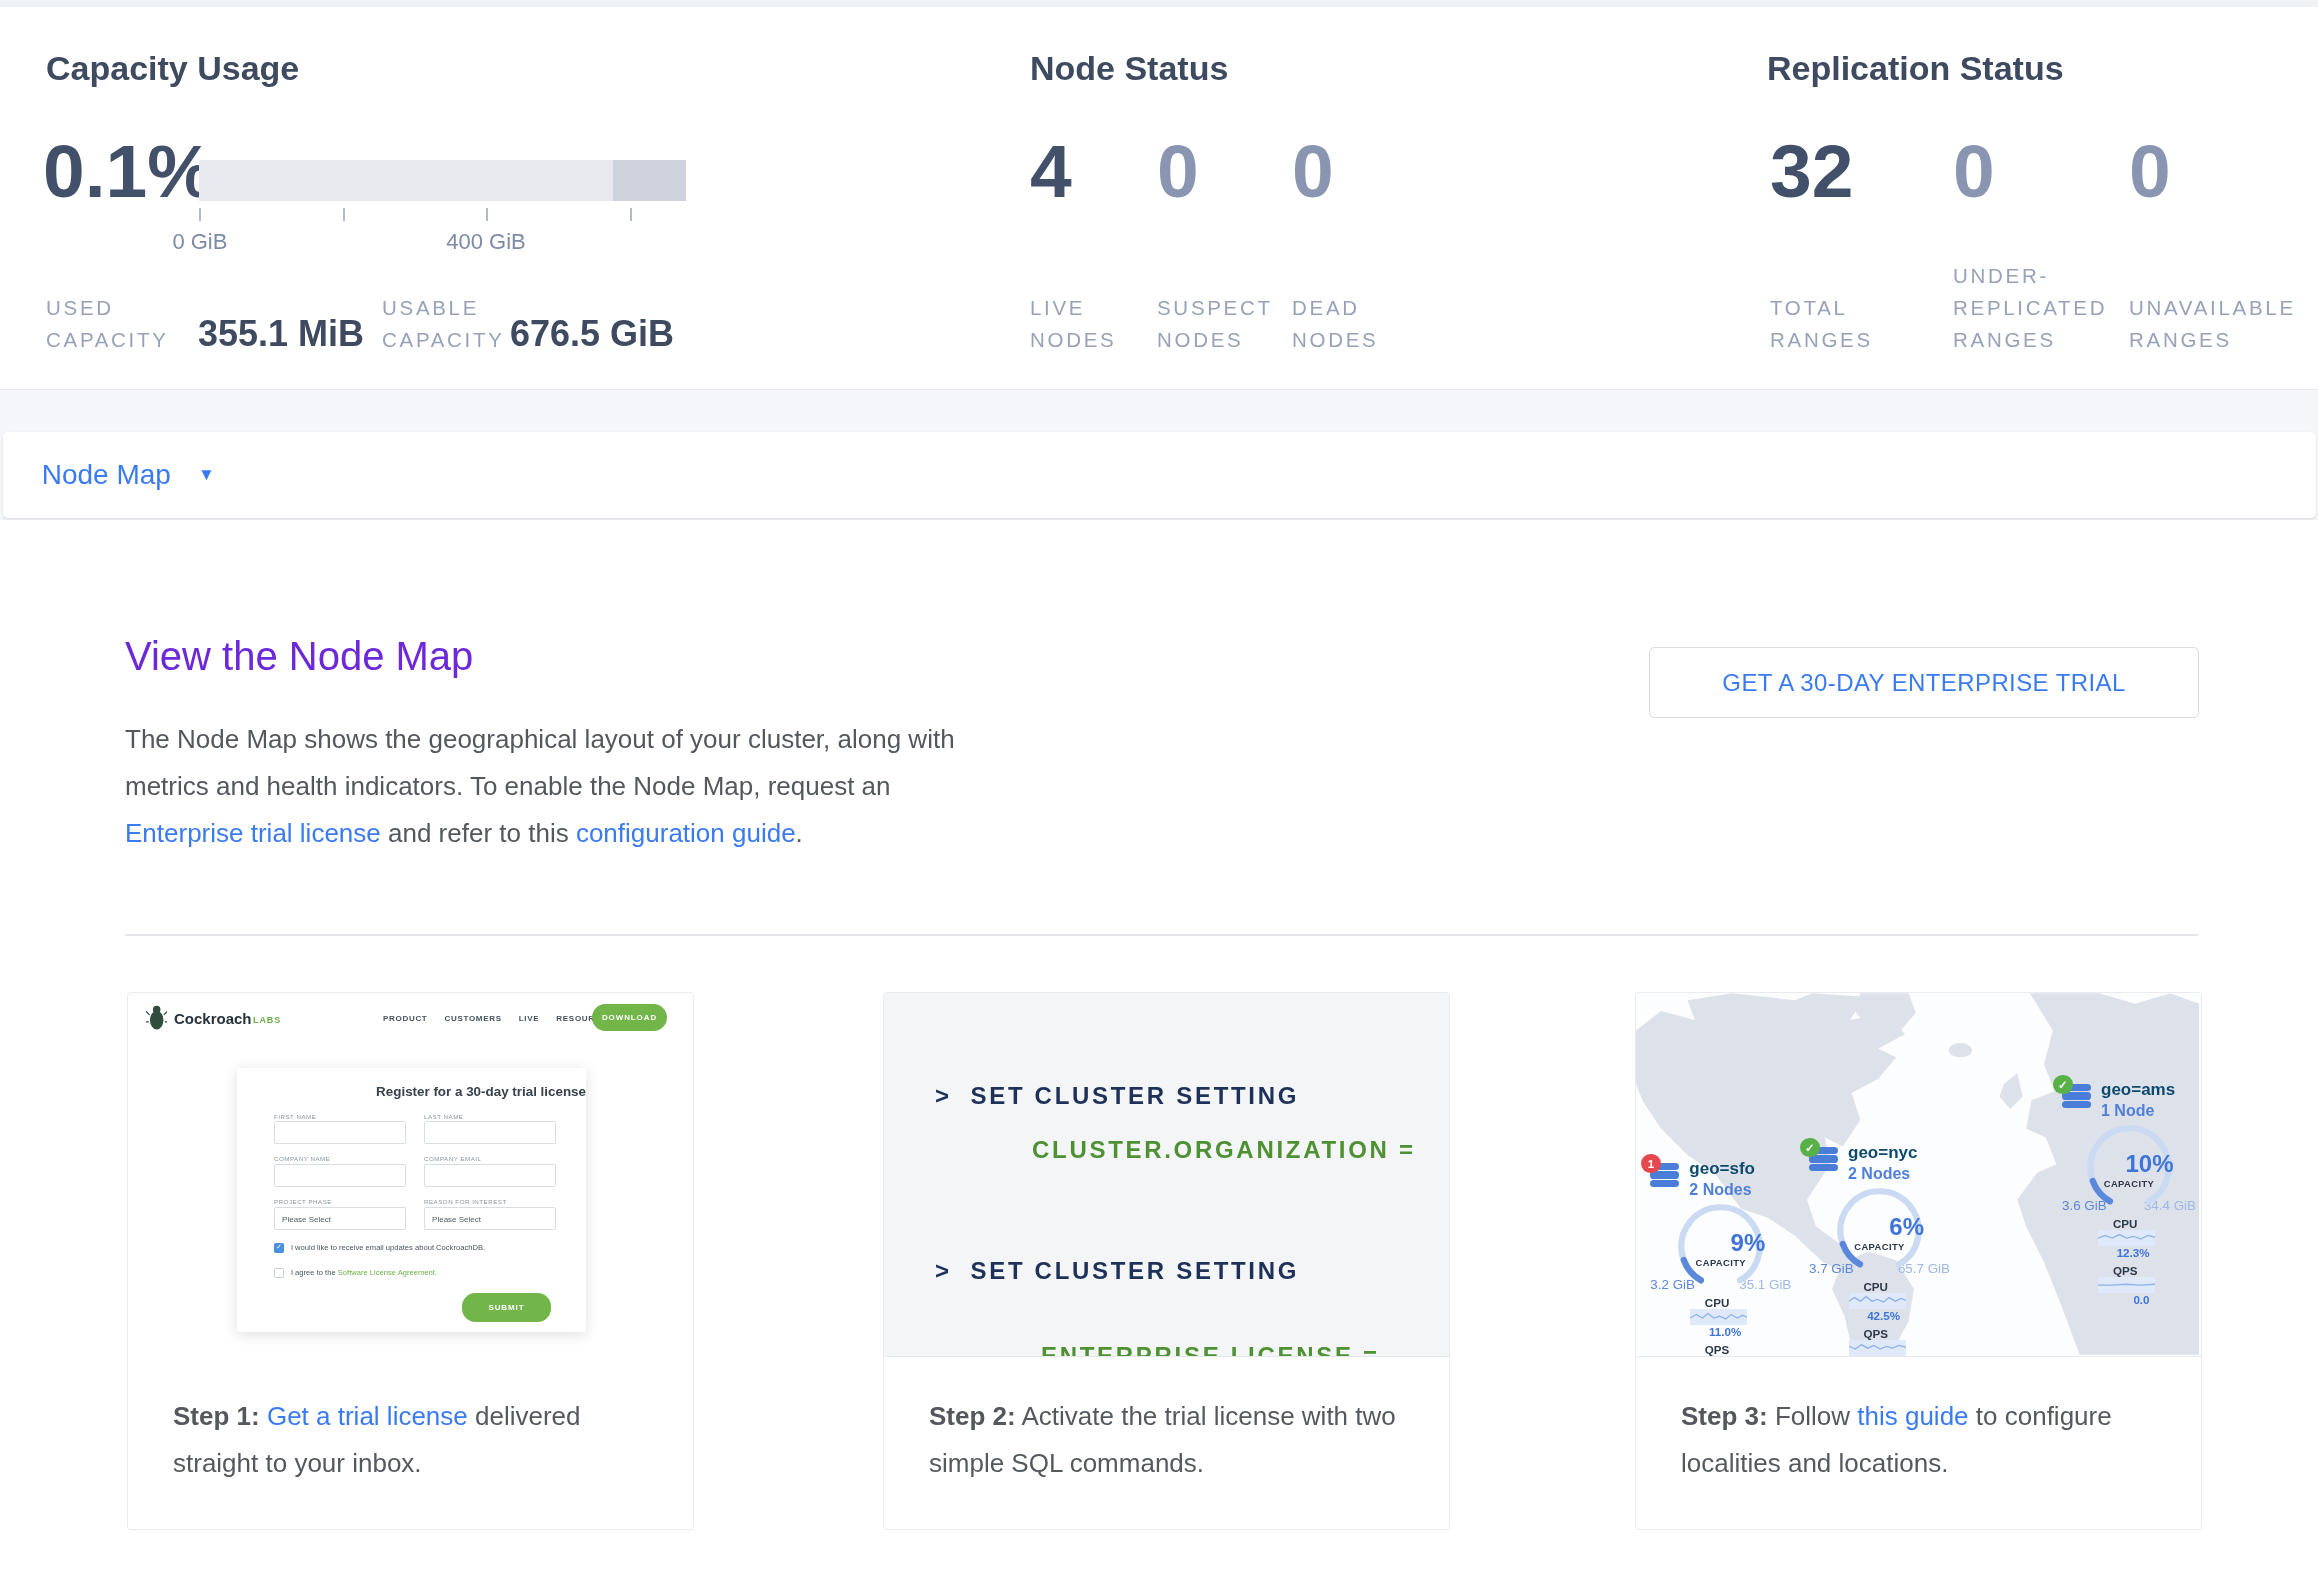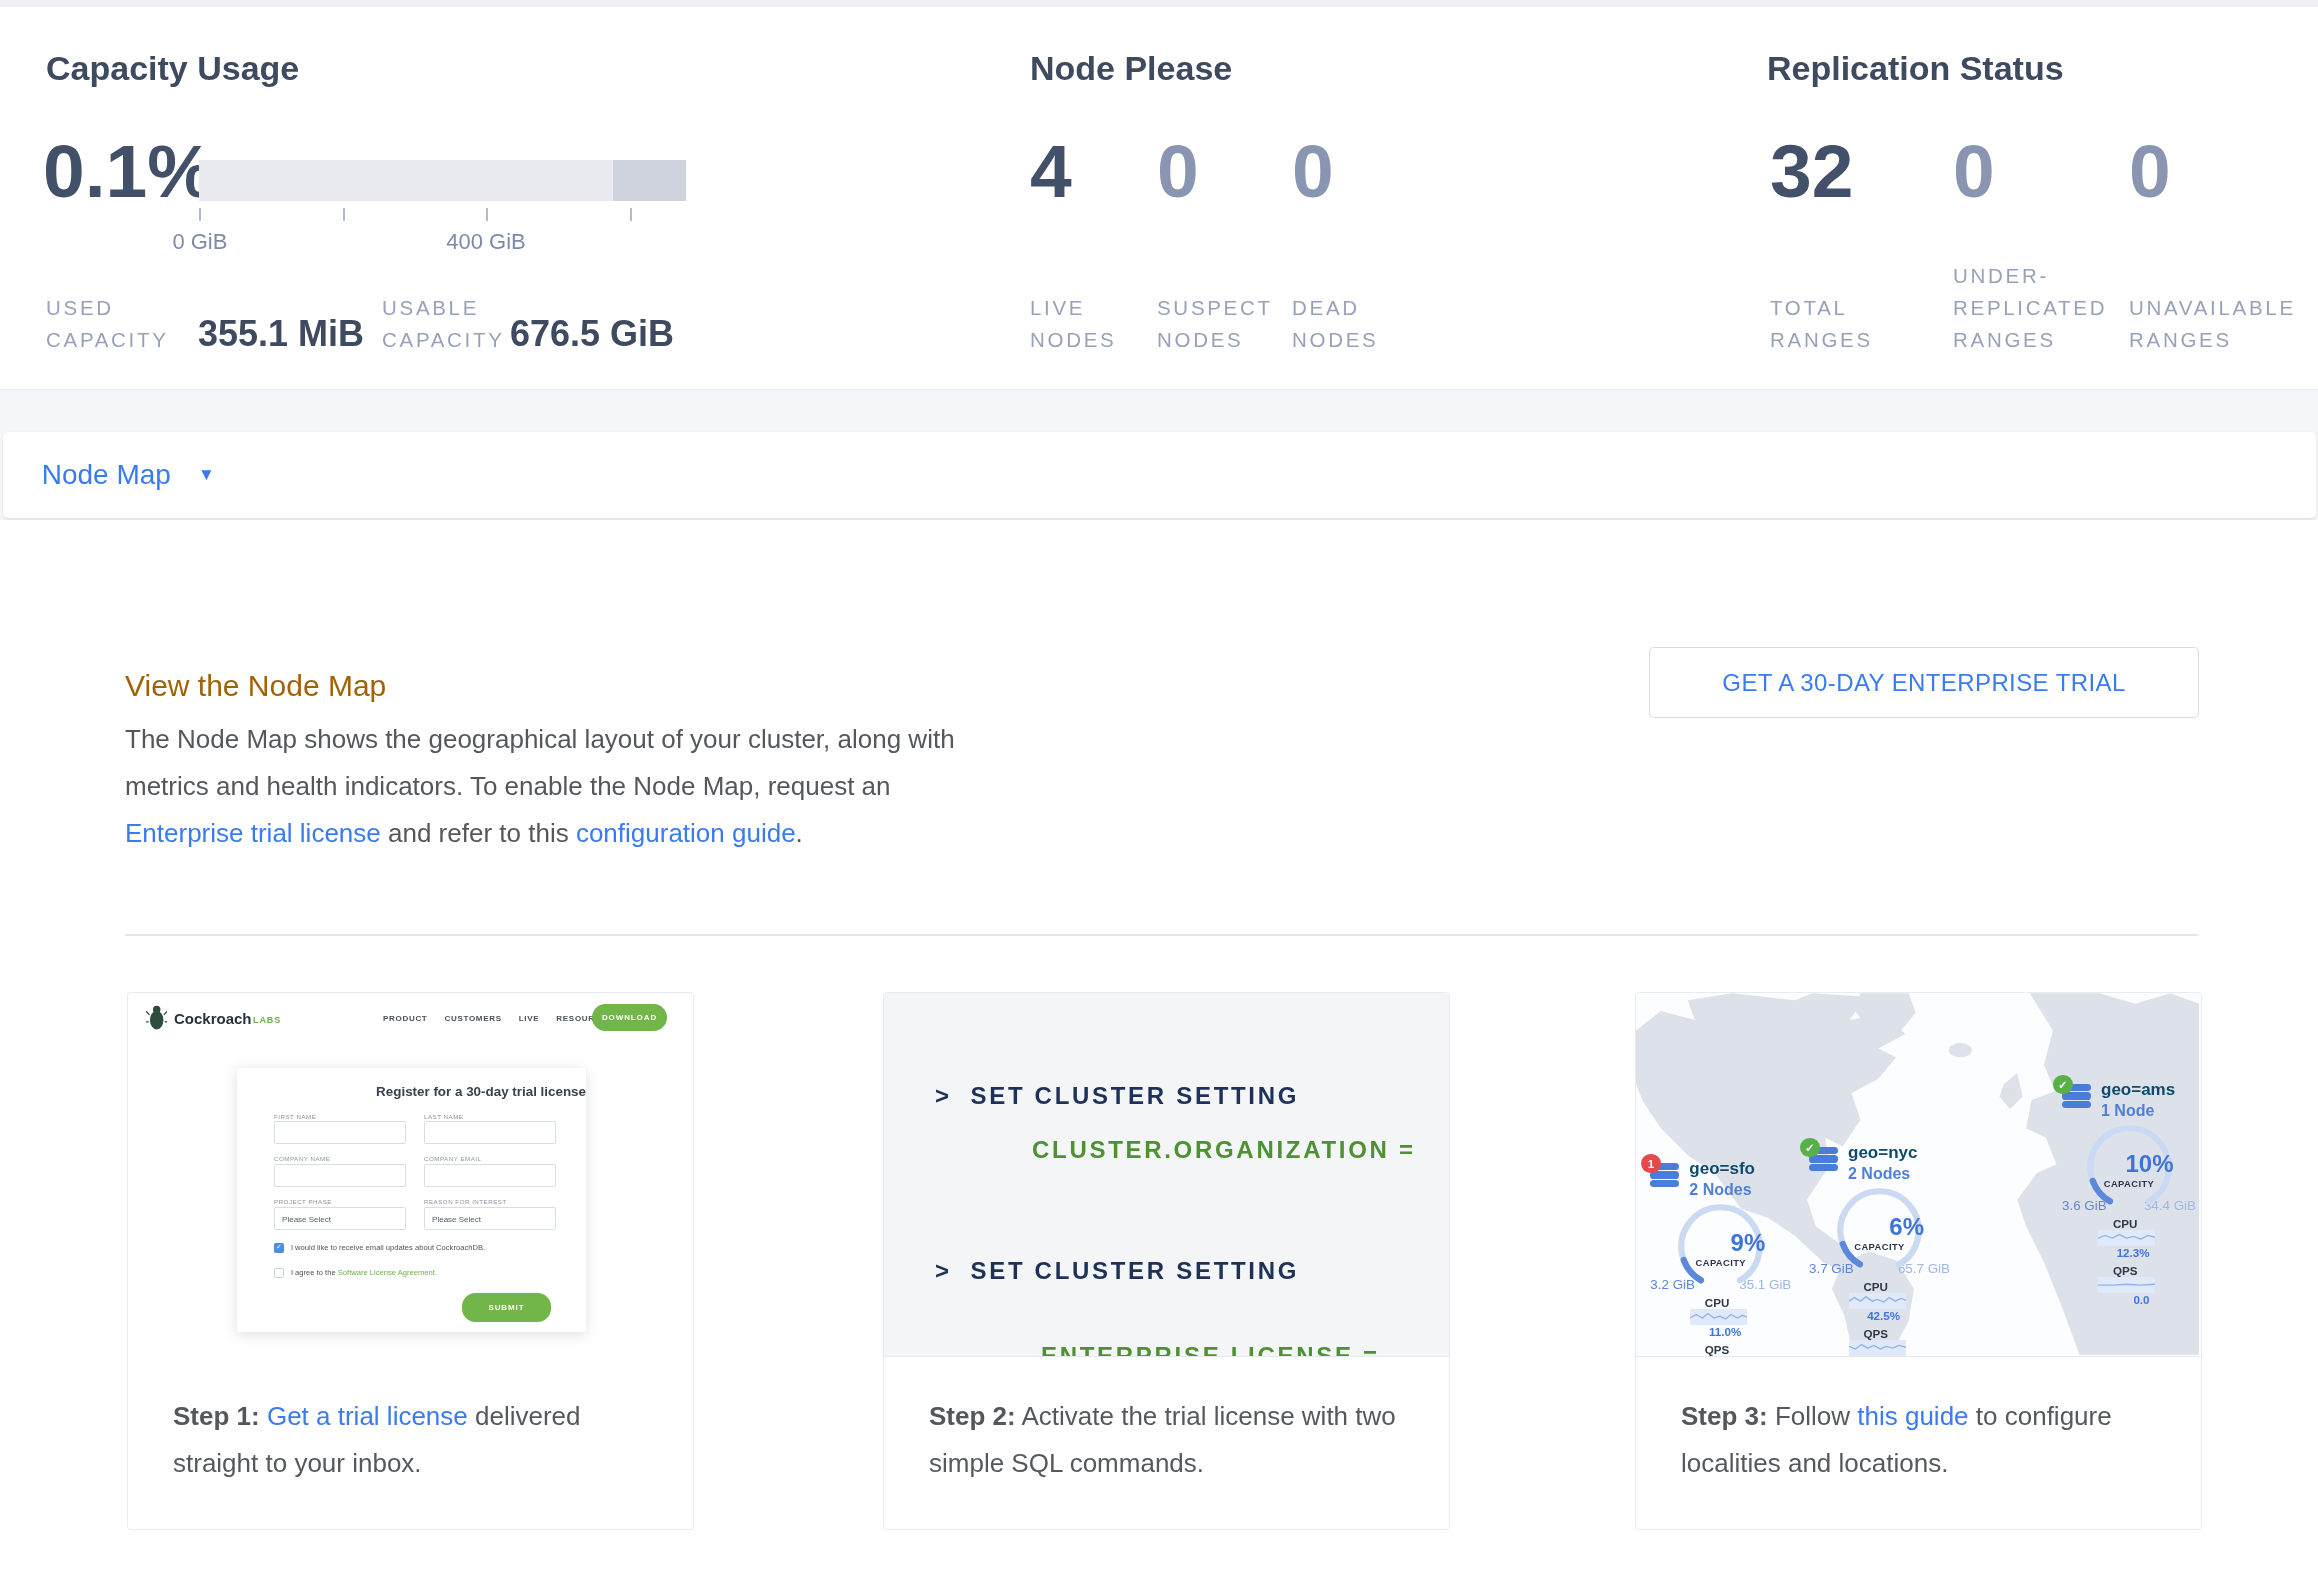--- a/index.html
+++ b/index.html
@@ -27,21 +27,21 @@
   .stats-row{display:flex;}
 
   
   .nav-bar{top:432px;left:2.7px;width:2313px;height:86px;background:#fff;border-radius:5.3px;
            box-shadow:0 1.8px 2.7px rgba(90,100,120,.14);display:flex;align-items:center;cursor:pointer;}
   .nav-bar .label{margin-left:39px;font-size:28px;color:#3a7bf2;}
   .nav-bar .caret{margin-left:27px;font-size:17px;color:#3a7bf2;}
 
   
   .main-panel{top:520px;left:0;width:2319px;height:1065px;background:#fff;}
-  .h2{font-size:30px;font-weight:500;color:#a16207;margin-top:35px;}
+  .h2{font-size:40px;font-weight:500;color:#6d28d9;}
   .intro-p{font-size:26px;line-height:47px;color:#54585c;width:856px;}
   a.blue{color:#3a7bf2;text-decoration:none;cursor:pointer;}
   a.blue:empty{display:none;}
   .trial-btn{width:550px;height:71px;background:#fff;border:1.8px solid #d7dbe2;border-radius:5.3px;
              color:#3a7bf2;font-size:24px;letter-spacing:0.4px;display:flex;align-items:center;
              justify-content:center;box-sizing:border-box;cursor:pointer;font-weight:500;}
   .divider{height:1.8px;background:#e4e6ea;}
 
   
   .card{position:absolute;top:472px;width:567px;height:538px;background:#fff;
@@ -122,21 +122,21 @@
       <div class="tick-label" style="left:0.9px;">0 GiB</div>
       <div class="tick-label" style="left:287px;">400 GiB</div>
     </div>
     <div class="abs stat-label" style="left:46px;top:285px;">USED
 CAPACITY</div>
     <div class="abs metric-value" style="left:198px;top:306px;">355.1 MiB</div>
     <div class="abs stat-label" style="left:382px;top:285px;">USABLE
 CAPACITY</div>
     <div class="abs metric-value" style="left:510px;top:306px;">676.5 GiB</div>
 
-    <div class="abs sec-title" style="left:1030px;top:42px;">Node Please</div>
+    <div class="abs sec-title" style="left:1030px;top:42px;">Node Status</div>
     <div class="abs stats-row" style="left:1030px;top:123px;">
       <div class="stat-col" style="width:127px;">
         <div class="big-num">4</div>
         <div class="stat-label">LIVE
 NODES</div>
       </div>
       <div class="stat-col" style="width:135px;">
         <div class="big-num dim">0</div>
         <div class="stat-label">SUSPECT
 NODES</div>

